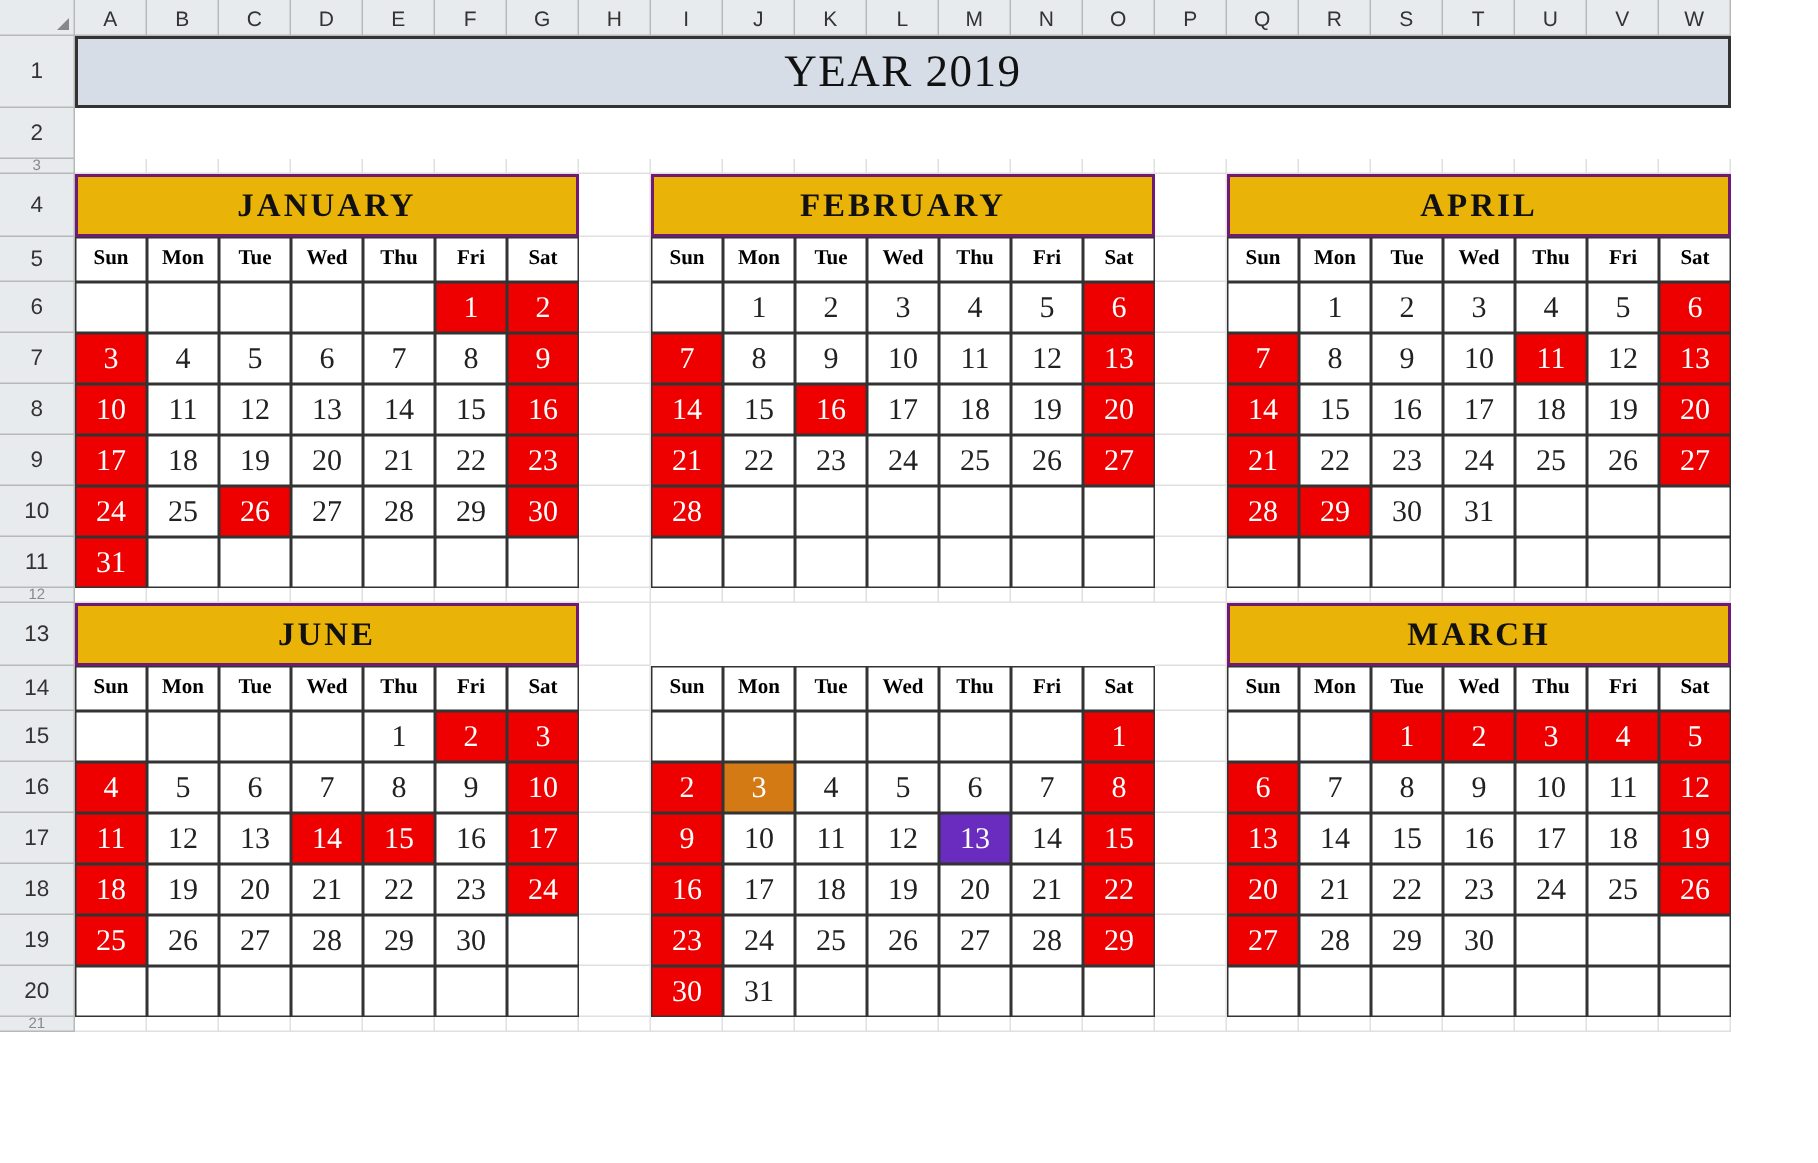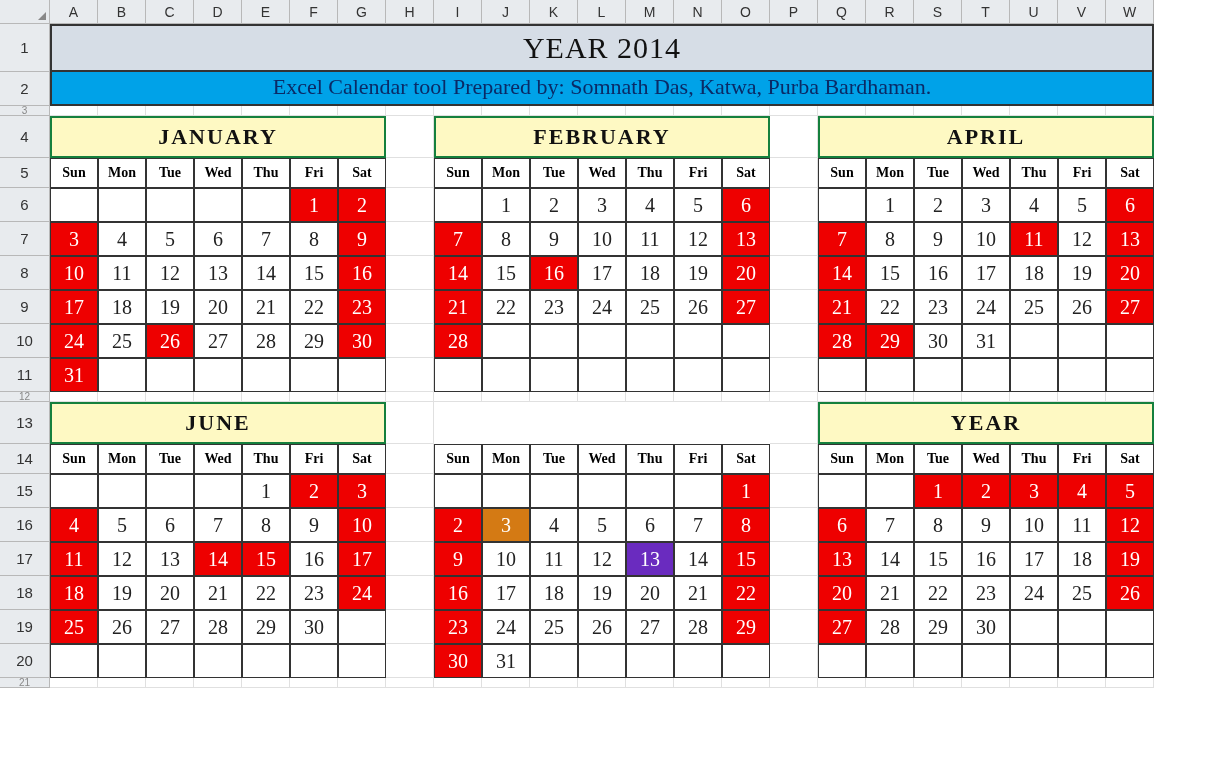--- a/index.html
+++ b/index.html
@@ -72,22 +72,22 @@
     border: 2px solid #333;
     border-top:none;
     text-align: center;
     font-family: "Palatino Linotype", "Book Antiqua", serif;
     font-size: 22px;
     color: #0a2a66;
     height: 34px;
     line-height: 30px;
   }
   .month-name {
-    background: #fef9c3;
-    border: 2px solid #15803d;
+    background: #eab308;
+    border: 2px solid #701a75;
     text-align: center;
     font-family: "Wide Latin","Arial Black",serif;
     font-weight: bold;
     font-size: 22px;
     letter-spacing: 2px;
     color: #111;
     height: 42px;
     line-height: 38px;
     font-variant: small-caps;
   }
@@ -137,23 +137,22 @@
     <div class="colhdr" style="grid-column: 16 / span 1;">O</div>
     <div class="colhdr" style="grid-column: 17 / span 1;">P</div>
     <div class="colhdr" style="grid-column: 18 / span 1;">Q</div>
     <div class="colhdr" style="grid-column: 19 / span 1;">R</div>
     <div class="colhdr" style="grid-column: 20 / span 1;">S</div>
     <div class="colhdr" style="grid-column: 21 / span 1;">T</div>
     <div class="colhdr" style="grid-column: 22 / span 1;">U</div>
     <div class="colhdr" style="grid-column: 23 / span 1;">V</div>
     <div class="colhdr" style="grid-column: 24 / span 1;">W</div>
     <div class="rowhdr" style="grid-area: 2 / 1 / auto / span 1; height: 48px;">1</div>
-    <div class="title" style="grid-area: 2 / 2 / auto / span 23;">YEAR 2014</div>
+    <div class="title" style="grid-area: 2 / 2 / auto / span 23;">YEAR 2019</div>
     <div class="rowhdr" style="grid-area: 3 / 1 / auto / span 1; height: 34px;">2</div>
-    <div class="subtitle" style="grid-area: 3 / 2 / auto / span 23;">Excel Calendar tool Prepared by: Somnath Das, Katwa, Purba Bardhaman.</div>
     <div class="rowhdr small" style="grid-area: 4 / 1 / auto / span 1; height: 10px;">3</div>
     <div class="cellspace" style="grid-area: 4 / 2 / auto / span 1; height: 10px;"></div>
     <div class="cellspace" style="grid-area: 4 / 3 / auto / span 1; height: 10px;"></div>
     <div class="cellspace" style="grid-area: 4 / 4 / auto / span 1; height: 10px;"></div>
     <div class="cellspace" style="grid-area: 4 / 5 / auto / span 1; height: 10px;"></div>
     <div class="cellspace" style="grid-area: 4 / 6 / auto / span 1; height: 10px;"></div>
     <div class="cellspace" style="grid-area: 4 / 7 / auto / span 1; height: 10px;"></div>
     <div class="cellspace" style="grid-area: 4 / 8 / auto / span 1; height: 10px;"></div>
     <div class="cellspace" style="grid-area: 4 / 9 / auto / span 1; height: 10px;"></div>
     <div class="cellspace" style="grid-area: 4 / 10 / auto / span 1; height: 10px;"></div>
@@ -366,21 +365,21 @@
     <div class="cellspace" style="grid-area: 13 / 19 / auto / span 1; height: 10px;"></div>
     <div class="cellspace" style="grid-area: 13 / 20 / auto / span 1; height: 10px;"></div>
     <div class="cellspace" style="grid-area: 13 / 21 / auto / span 1; height: 10px;"></div>
     <div class="cellspace" style="grid-area: 13 / 22 / auto / span 1; height: 10px;"></div>
     <div class="cellspace" style="grid-area: 13 / 23 / auto / span 1; height: 10px;"></div>
     <div class="cellspace" style="grid-area: 13 / 24 / auto / span 1; height: 10px;"></div>
     <div class="rowhdr" style="grid-area: 14 / 1 / auto / span 1; height: 42px;">13</div>
     <div class="month-name" style="grid-area: 14 / 2 / auto / span 7;">JUNE</div>
     <div class="cellspace" style="grid-area: 14 / 9 / auto / span 1; height: 42px;"></div>
     <div class="cellspace" style="grid-area: 14 / 17 / auto / span 1; height: 42px;"></div>
-    <div class="month-name" style="grid-area: 14 / 18 / auto / span 7;">YEAR</div>
+    <div class="month-name" style="grid-area: 14 / 18 / auto / span 7;">MARCH</div>
     <div class="rowhdr" style="grid-area: 15 / 1 / auto / span 1; height: 30px;">14</div>
     <div class="dowcell" style="grid-area: 15 / 2 / auto / span 1;">Sun</div>
     <div class="dowcell" style="grid-area: 15 / 3 / auto / span 1;">Mon</div>
     <div class="dowcell" style="grid-area: 15 / 4 / auto / span 1;">Tue</div>
     <div class="dowcell" style="grid-area: 15 / 5 / auto / span 1;">Wed</div>
     <div class="dowcell" style="grid-area: 15 / 6 / auto / span 1;">Thu</div>
     <div class="dowcell" style="grid-area: 15 / 7 / auto / span 1;">Fri</div>
     <div class="dowcell" style="grid-area: 15 / 8 / auto / span 1;">Sat</div>
     <div class="cellspace" style="grid-area: 15 / 9 / auto / span 1; height: 30px;"></div>
     <div class="dowcell" style="grid-area: 15 / 10 / auto / span 1;">Sun</div>

